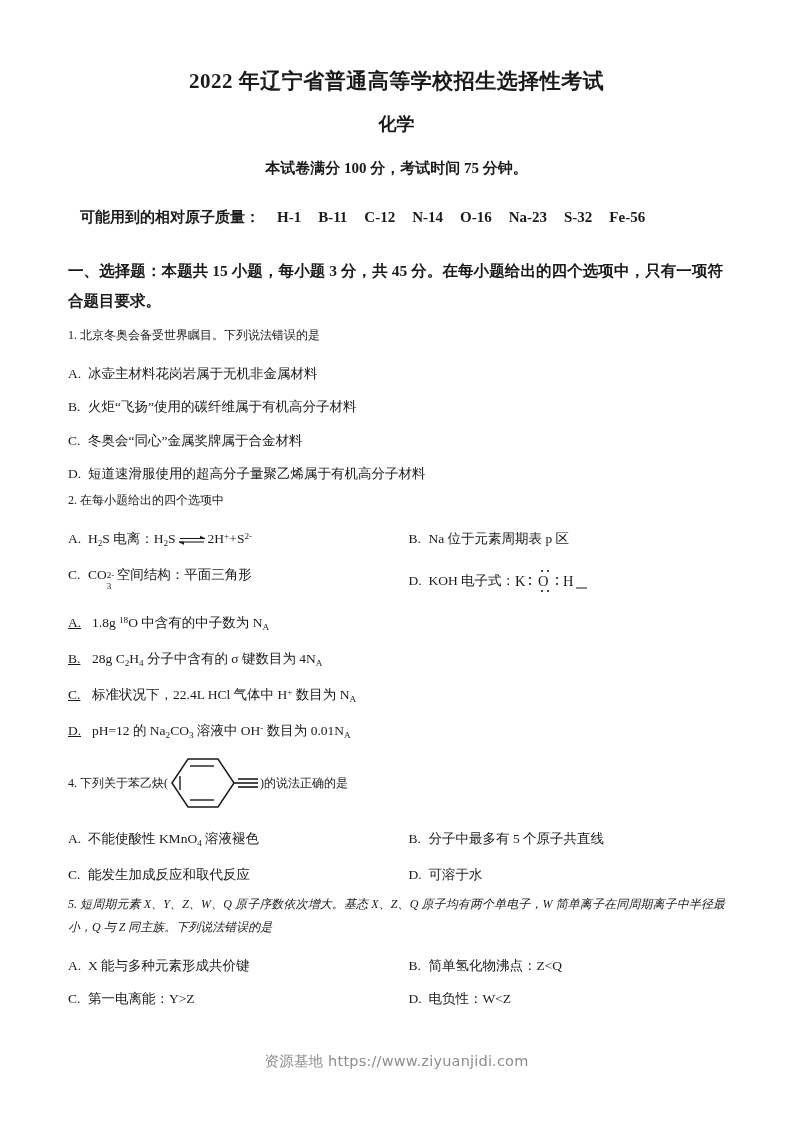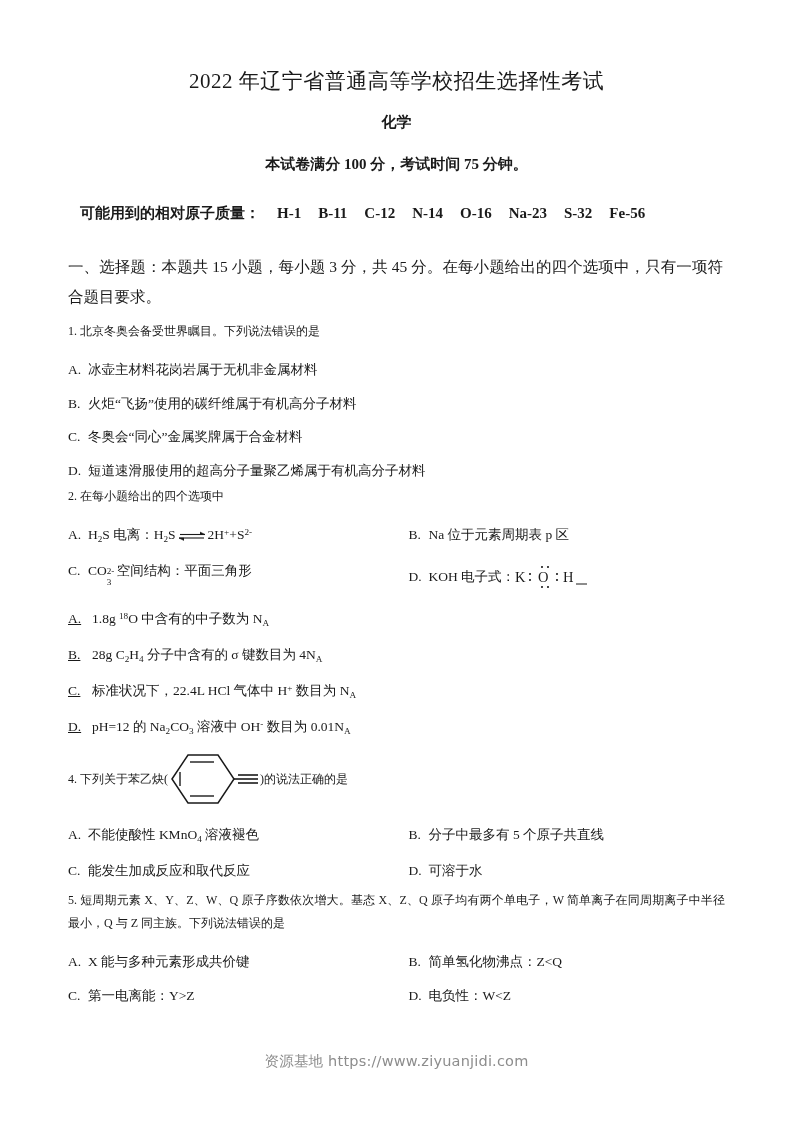--- a/index.html
+++ b/index.html
@@ -20,29 +20,29 @@
     width: 793px;
     height: 1122px;
     padding: 0;
     box-sizing: border-box;
   }
 
   
   .doc-title {
     text-align: center;
     font-size: 21px;
-    font-weight: normal;
+    font-weight: bold;
     letter-spacing: 0.5px;
     margin: 0;
     padding-top: 68px;
     line-height: 1.3;
   }
   .doc-subject {
     text-align: center;
-    font-size: 15px;
+    font-size: 18px;
     font-weight: bold;
     margin: 0;
     padding-top: 18px;
     line-height: 1.3;
   }
   .doc-meta {
     text-align: center;
     font-size: 15px;
     font-weight: bold;
     margin: 0;
@@ -54,21 +54,21 @@
     font-weight: bold;
     margin: 12px;
     padding: 18px 0 0 68px;
     line-height: 1.3;
     white-space: nowrap;
   }
   .atomic-mass .sp { display:inline-block; width: 17px; }
 
   .section-head {
     font-size: 15.5px;
-    font-weight: normal;
+    font-weight: bold;
     margin: 0;
     padding: 16px 70px 0 68px;
     line-height: 1.95;
     text-align: justify;
   }
 
   
   .qwrap { padding: 0 68px 0 68px; }
   .qstem {
     font-size: 12px;
@@ -323,21 +323,21 @@
           </div>
           <div class="opt half right">
             <span class="opt-letter">D.</span>
             <span class="opt-text">可溶于水</span>
           </div>
         </div>
       </div>
     </div>
 
     <div>
-      <p class="qstem" style="padding-top:12px;">
+      <p class="qstem" style="padding-top:12px;font-style:italic;">
         <span>5.</span>
         <span>短周期元素 X、Y、Z、W、Q 原子序数依次增大。基态 X、Z、Q 原子均有两个单电子，W 简单离子在同周期离子中半径最小，Q 与 Z 同主族。下列说法错误的是</span>
       </p>
       <div class="opts">
         <div class="opt-row">
           <div class="opt half">
             <span class="opt-letter">A.</span>
             <span class="opt-text">X 能与多种元素形成共价键</span>
           </div>
           <div class="opt half right">

